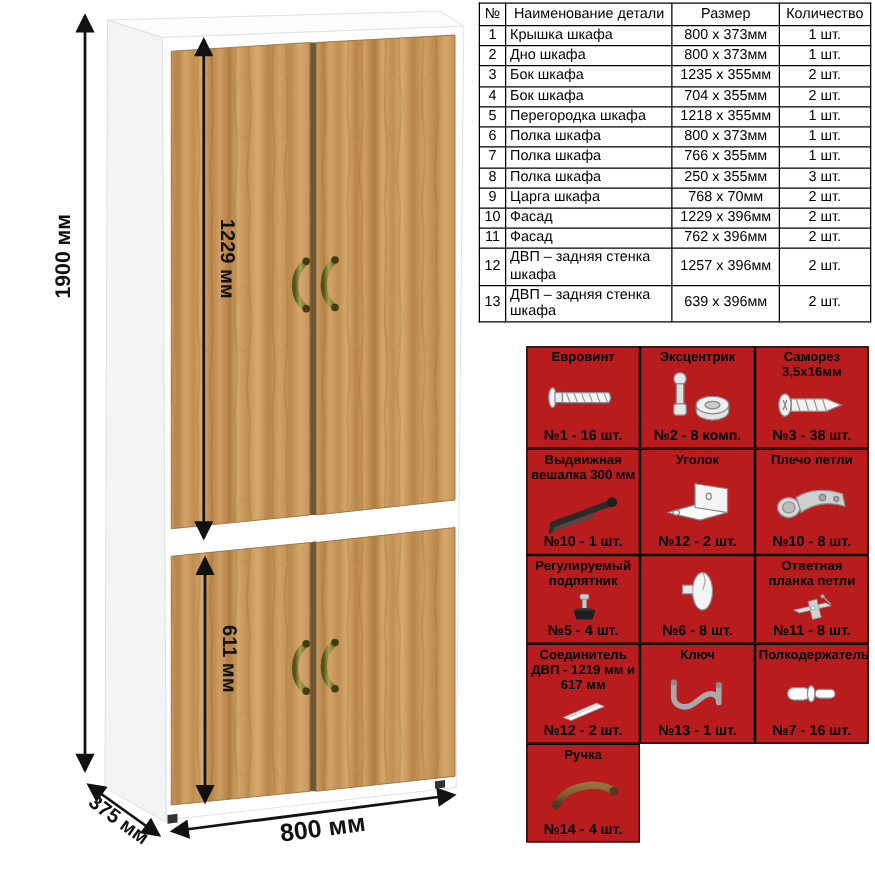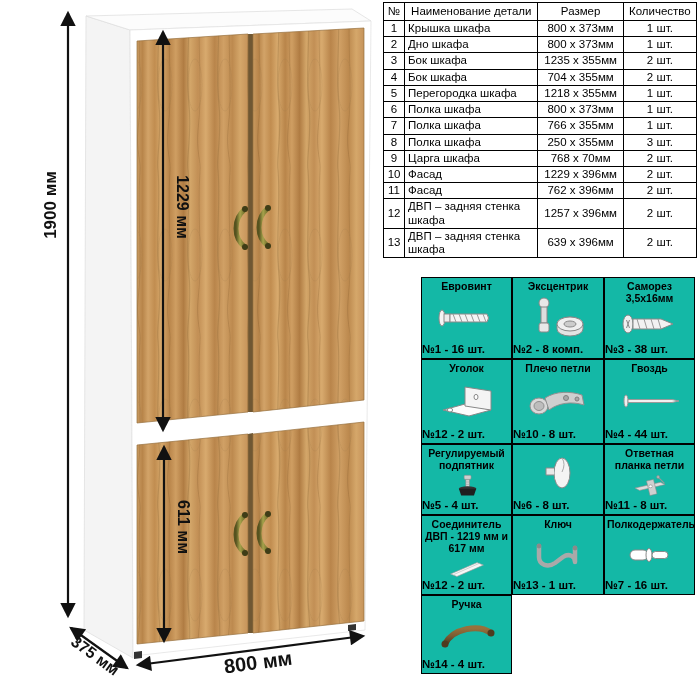--- a/index.html
+++ b/index.html
@@ -23,32 +23,32 @@
   .parts-table .c-name{text-align:left;}
   .parts-table .c-size{text-align:center;margin-left:48px;}
   .parts-table .c-qty{text-align:center;}
   
   .hw-grid{
     position:absolute;left:421px;top:277px;
     display:grid;grid-template-columns:91px 92px 91px;
     grid-template-rows:82px 85px 71px 80px 79px;
   }
   .hw-cell{
-    border:1px solid #000;background:#14b8a6;
+    border:1px solid #000;background:#b91c1c;
     display:flex;flex-direction:column;align-items:stretch;min-height:0;
   }
   .hw-cell.empty{border:none;background:transparent;}
   .hw-title{
     font-weight:bold;font-size:10.5px;text-align:center;line-height:1.12;
     padding:3px 2px 0 2px;
   }
   .hw-iconbox{flex:1;display:flex;align-items:center;justify-content:center;min-height:0;padding:1px 0;}
   .hw-iconbox svg{max-width:66px;max-height:100%;}
   .hw-count{
-    font-weight:bold;font-size:11.5px;text-align:left;padding:0 0 3px 0;
+    font-weight:bold;font-size:11.5px;text-align:center;padding:0 0 3px 0;
   }
 </style>
 </head>
 <body>
 
 <svg class="cabinet-svg" width="400" height="700" viewBox="0 0 400 700">
   <defs>
     <marker id="ah" viewBox="0 0 10 10" refX="8.5" refY="5" markerWidth="9" markerHeight="7" orient="auto-start-reverse">
       <path d="M0,0 L10,5 L0,10 z" fill="#111"></path>
     </marker>
@@ -287,20 +287,32 @@
       <svg viewBox="0 0 64 28" width="64" height="28">
         <ellipse cx="10" cy="14" rx="5" ry="9" fill="#f0f0f0" stroke="#888"></ellipse>
         <path d="M8.5,10 l3,8 M11.5,10 l-3,8" stroke="#888" fill="none"></path>
         <path d="M15,9 h28 l12,5 l-12,5 h-28 z" fill="#f2f2f2" stroke="#888"></path>
         <path d="M19,9 l3,10 M26,9 l3,10 M33,9 l3,10 M40,9 l3,10" stroke="#999" fill="none"></path>
       </svg>
     </div>
     <div class="hw-count">№3 - 38 шт.</div>
   </div>
 
+  <div class="hw-cell">
+    <div class="hw-title">Выдвижная вешалка 300 мм</div>
+    <div class="hw-iconbox">
+      <svg viewBox="0 0 64 40" width="64" height="40">
+        <path d="M7,32 L53,15" stroke="#2b2b2b" stroke-width="5" stroke-linecap="round" fill="none"></path>
+        <path d="M7,36 L39,25" stroke="#4a4a4a" stroke-width="3" stroke-linecap="round" fill="none"></path>
+        <circle cx="55" cy="14" r="4" fill="#1e1e1e"></circle>
+        <path d="M7,32 l-2,6" stroke="#2b2b2b" stroke-width="3" stroke-linecap="round"></path>
+      </svg>
+    </div>
+    <div class="hw-count">№10 - 1 шт.</div>
+  </div>
 
   <div class="hw-cell">
     <div class="hw-title">Уголок</div>
     <div class="hw-iconbox">
       <svg viewBox="0 0 64 44" width="64" height="44">
         <path d="M8,31 L34,37 L56,31 L30,25 z" fill="#fcfcfc" stroke="#888"></path>
         <path d="M30,8 L56,12 L56,31 L30,27 z" fill="#f4f4f4" stroke="#888"></path>
         <ellipse cx="15" cy="31" rx="2.6" ry="2" fill="#fff" stroke="#888"></ellipse>
         <ellipse cx="41" cy="18" rx="2" ry="2.6" fill="#fff" stroke="#888"></ellipse>
       </svg>
@@ -315,30 +327,20 @@
         <ellipse cx="13" cy="23" rx="9" ry="8" fill="#d9d9d9" stroke="#909090"></ellipse>
         <ellipse cx="13" cy="23" rx="5" ry="4.5" fill="#bdbdbd" stroke="#909090"></ellipse>
         <path d="M19,15 C30,8 44,8 56,12 L58,22 C46,18 32,20 23,27 z" fill="#cfcfcf" stroke="#909090"></path>
         <circle cx="40" cy="15" r="2.5" fill="#a8a8a8" stroke="#808080"></circle>
         <circle cx="51" cy="16" r="2" fill="#a8a8a8" stroke="#808080"></circle>
       </svg>
     </div>
     <div class="hw-count">№10 - 8 шт.</div>
   </div>
 
-  <div class="hw-cell">
-    <div class="hw-title">Гвоздь</div>
-    <div class="hw-iconbox">
-      <svg viewBox="0 0 64 16" width="64" height="16">
-        <ellipse cx="8" cy="8" rx="2" ry="6" fill="#efefef" stroke="#999"></ellipse>
-        <path d="M10,6.5 h44 l7,1.5 l-7,1.5 h-44 z" fill="#f0f0f0" stroke="#999"></path>
-      </svg>
-    </div>
-    <div class="hw-count">№4 - 44 шт.</div>
-  </div>
 
   <div class="hw-cell">
     <div class="hw-title">Регулируемый подпятник</div>
     <div class="hw-iconbox">
       <svg viewBox="0 0 64 44" width="64" height="44">
         <rect x="27" y="4" width="12" height="7" rx="2" fill="#cfcfcf" stroke="#8a8a8a"></rect>
         <rect x="30" y="11" width="6" height="14" fill="#dddddd" stroke="#8a8a8a"></rect>
         <path d="M30,14 h6 M30,17 h6 M30,20 h6 M30,23 h6" stroke="#999" fill="none"></path>
         <ellipse cx="33" cy="27" rx="15" ry="4" fill="#333"></ellipse>
         <path d="M18,27 L48,27 L44,39 L22,39 z" fill="#1f1f1f"></path>

